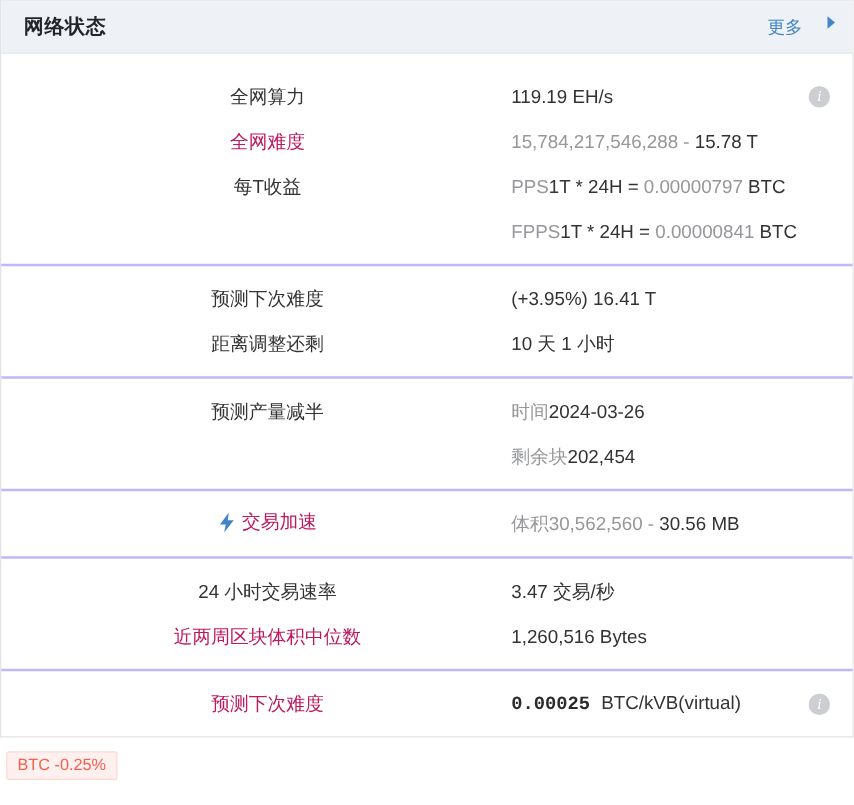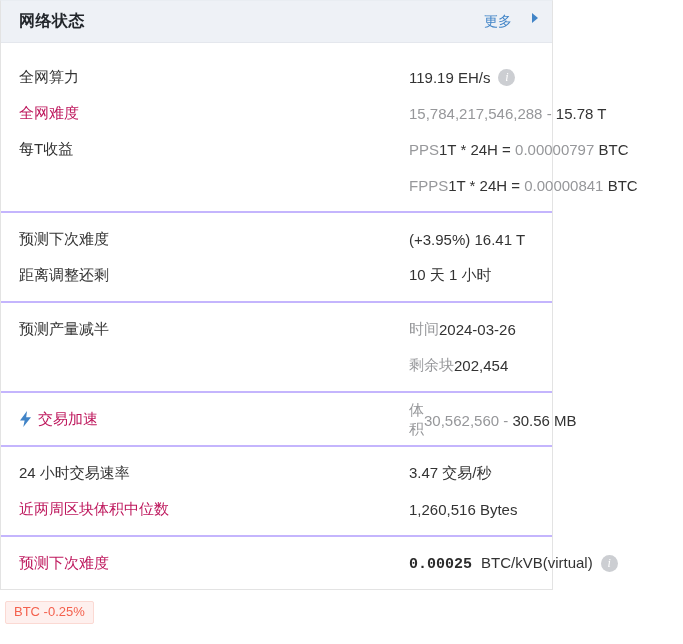--- a/index.html
+++ b/index.html
@@ -2,21 +2,21 @@
 <html><head>
 <meta charset="utf-8">
 <style>
   html,body{margin:0;padding:0;}
   body{
     width:683px;height:644px;background:#ffffff;
     font-family:"Liberation Sans","DejaVu Sans",sans-serif;
     -webkit-font-smoothing:antialiased;position:relative;overflow:hidden;
   }
   .card{
-    box-sizing:border-box;width:553px;background:#fff;
+    box-sizing:border-box;width:683px;background:#fff;
     border:1px solid #e3e3e3;border-top:1px solid #e9edf2;
   }
   .card-header{
     box-sizing:border-box;height:42px;background:#eef1f6;
     border-bottom:1px solid #e4e7ed;
     display:flex;align-items:center;justify-content:space-between;
     padding:0 14px 0 18px;
   }
   .card-title{font-size:16px;color:#22262b;font-weight:600;letter-spacing:.5px;}
   .more-link{
@@ -29,26 +29,26 @@
     display:inline-block;
   }
   .card-body{padding:0;}
   .section{padding:8px 18px;}
   .section:first-child{padding-top:16px;}
   .section + .section{border-top:2px solid #c4b5fd;}
   .row{
     display:grid;grid-template-columns:390px auto 1fr;
     align-items:center;height:36px;font-size:15px;
   }
-  .cell-label{color:#333;}
+  .cell-label{color:#333;text-align:center;}
   .cell-label .plain{color:#333;}
   .cell-label .link{color:#be185d;cursor:pointer;display:inline-flex;align-items:center;gap:6px;}
   .cell-mid{color:#97989b;}
   .cell-value{
-    display:flex;align-items:center;justify-content:flex-start;gap:8px;
+    display:flex;align-items:center;justify-content:space-between;gap:8px;
     text-align:right;white-space:pre;
   }
   .vp-dark{color:#333;}
   .vp-gray{color:#96979a;}
   .vp-bold{color:#2b2b2b;font-weight:700;font-family:Liberation Mono, monospace;}
   .info{
     width:17px;height:17px;border-radius:50%;background:#ccced2;color:#fff;
     font-family:"Liberation Serif","DejaVu Serif",serif;font-style:italic;
     font-size:12px;line-height:17px;text-align:center;flex:0 0 auto;cursor:pointer;
   }

